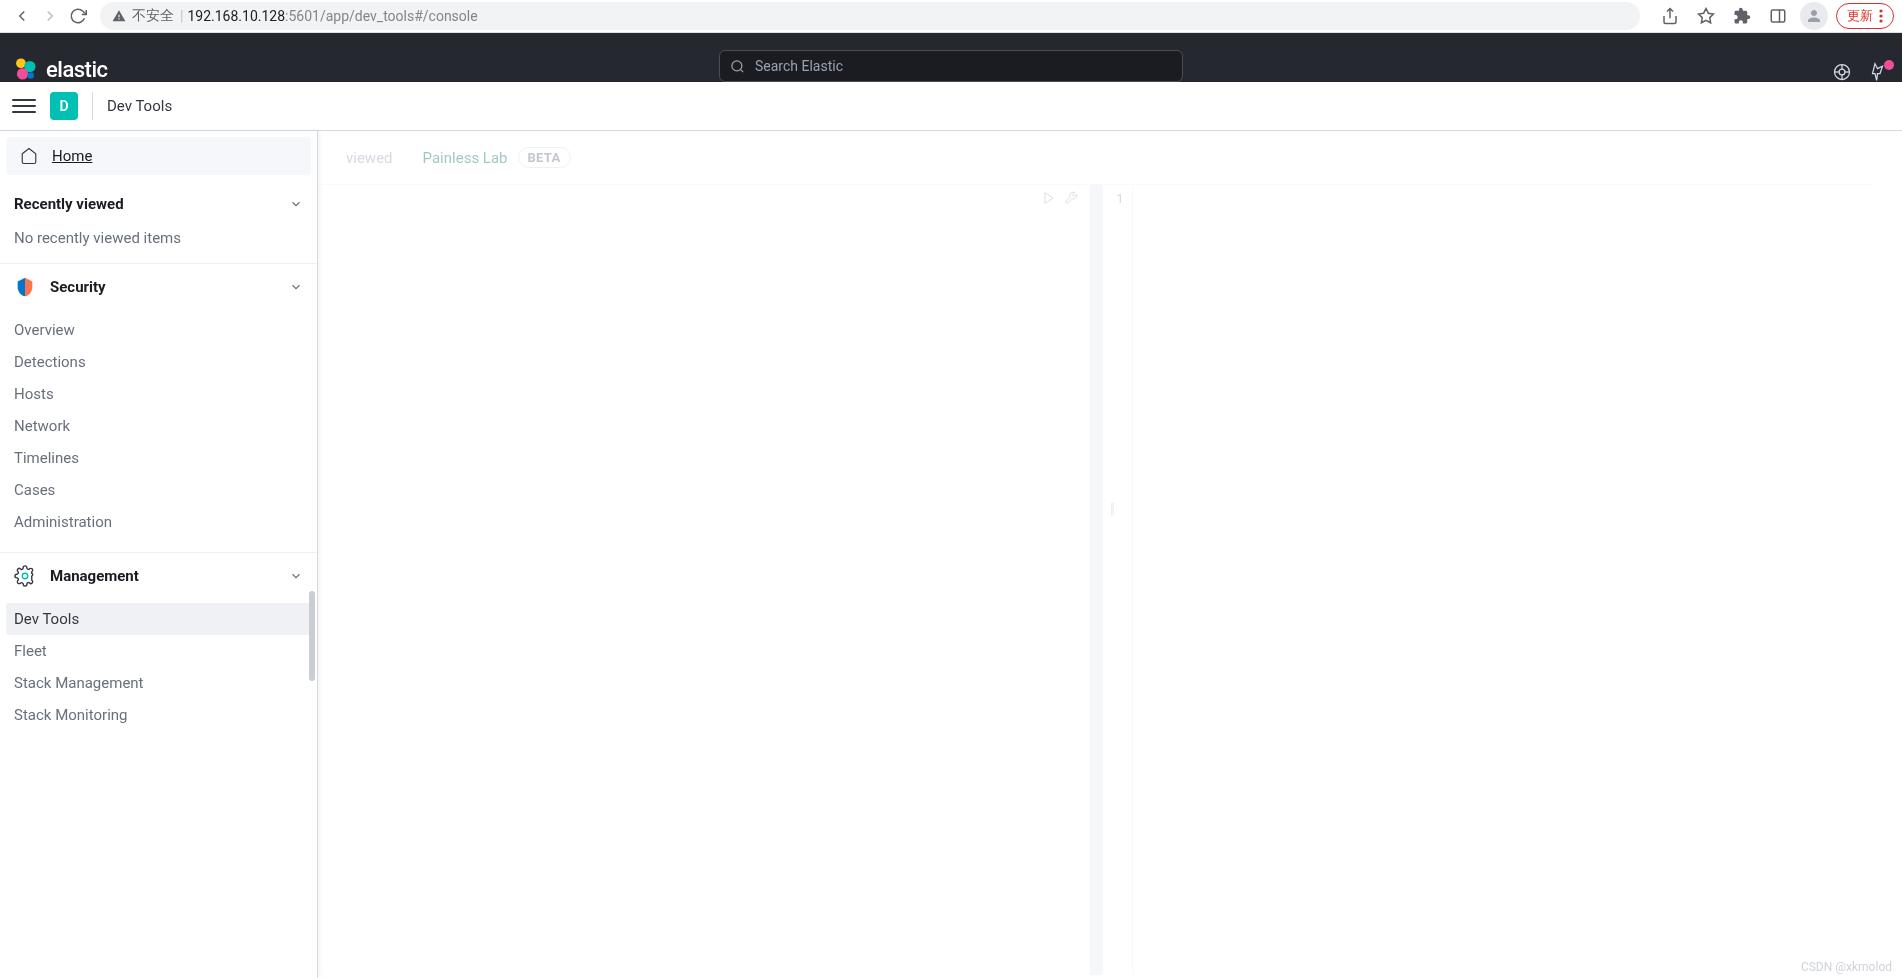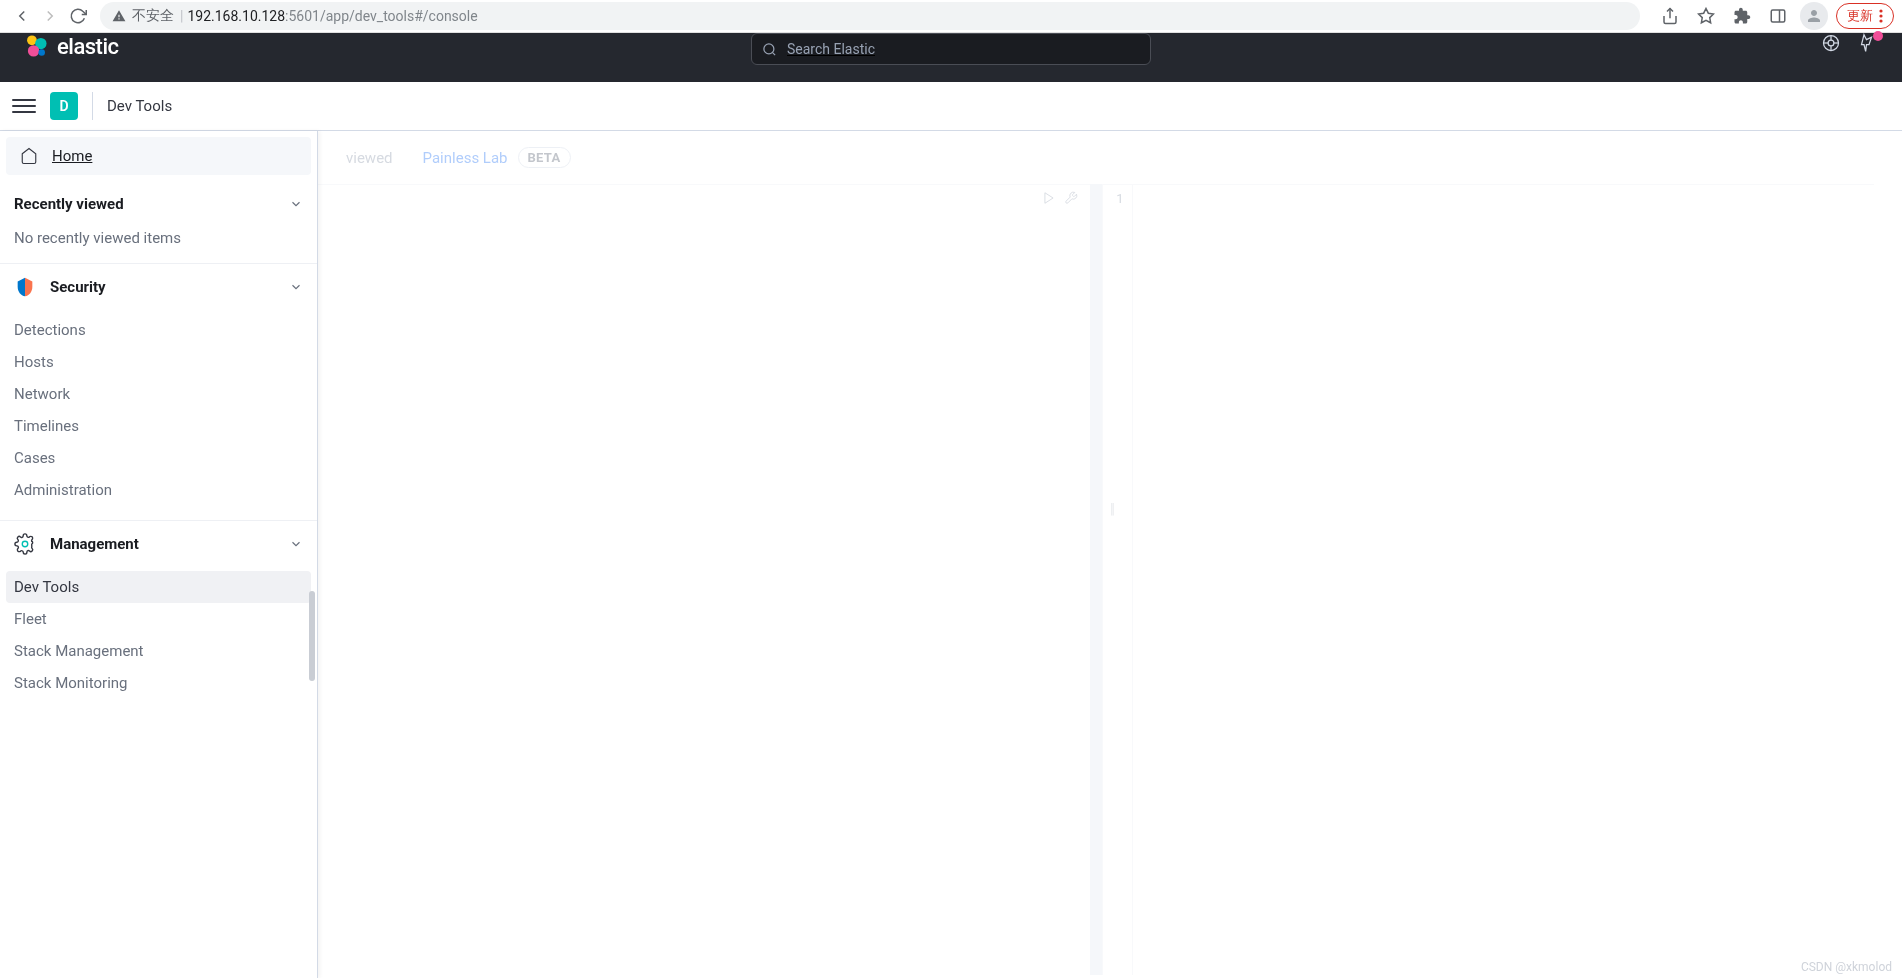--- a/index.html
+++ b/index.html
@@ -12,24 +12,24 @@
     .url-bar { flex: 1; height: 28px; background: #f1f3f4; border-radius: 14px; display: flex; align-items: center; padding: 0 12px; margin: 0 8px; color: #5f6368; font-size: 14px; }
     .url-warn { display: flex; align-items: center; gap: 6px; color: #5f6368; }
     .url-text { color: #202124; margin-left: 4px; }
     .url-text .dim { color: #80868b; }
     .browser-right { display: flex; align-items: center; gap: 8px; margin-left: 8px; }
     .browser-icon { width: 28px; height: 28px; display: flex; align-items: center; justify-content: center; color: #5f6368; cursor: pointer; border-radius: 50%; }
     .update-btn { border: 1px solid #d93025; color: #d93025; border-radius: 14px; padding: 3px 10px; font-size: 13px; display: flex; align-items: center; gap: 6px; cursor: pointer; }
     .person-icon { background: #e8eaed; border-radius: 50%; }
 
     
-    .elastic-header { height: 49px; background: #25282f; display: flex; align-items: flex-start; padding: 0 23px; position: relative; }
+    .elastic-header { height: 49px; background: #25282f; display: flex; align-items: flex-end; padding: 0 12px; position: relative; }
     .elastic-logo { display: flex; align-items: center; gap: 8px; cursor: pointer; }
     .elastic-logo-text { color: #fff; font-size: 22px; font-weight: 500; letter-spacing: -0.5px; }
-    .search-wrap { position: absolute; left: 50%; transform: translateX(-50%); width: 400px; text-decoration: underline; }
+    .search-wrap { position: absolute; left: 50%; transform: translateX(-50%); width: 464px; }
     .search-box { width: 100%; height: 32px; background: #1a1c21; border: 1px solid #4a4d55; border-radius: 6px; display: flex; align-items: center; padding: 0 10px; gap: 10px; cursor: text; }
     .search-box input { flex: 1; background: transparent; border: none; outline: none; color: #98a2b3; font-size: 14px; }
     .search-box input::placeholder { color: #98a2b3; }
     .header-right { margin-left: auto; display: flex; align-items: center; gap: 18px; position: relative; }
     .header-icon { color: #d3dae6; cursor: pointer; position: relative; }
     .pink-dot { position: absolute; top: -2px; right: -4px; width: 10px; height: 10px; background: #f04e98; border-radius: 50%; }
 
     
     .sub-header { height: 49px; background: #fff; border-bottom: 1px solid #d3dae6; display: flex; align-items: center; padding: 0 12px; gap: 14px; }
     .hamburger { width: 24px; height: 24px; display: flex; flex-direction: column; justify-content: center; gap: 4px; cursor: pointer; }
@@ -225,20 +225,21 @@
         <svg width="22" height="22" viewBox="0 0 24 24">
             <path fill="#0077cc" d="M12 2L4 6v6c0 5 3.4 9.7 8 10V2z"></path>
             <path fill="#fa744e" d="M12 2v20c4.6-.3 8-5 8-10V6l-8-4z"></path>
           </svg>
         <span class="nav-section-title">Security</span>
         <svg class="chev" width="14" height="14" viewBox="0 0 24 24" fill="none" stroke="#69707d" stroke-width="2">
             <polyline points="6 9 12 15 18 9"></polyline>
           </svg>
       </div>
       <div class="nav-section-items">
+        <div class="nav-item">Overview</div>
         <div class="nav-item">Detections</div>
         <div class="nav-item">Hosts</div>
         <div class="nav-item">Network</div>
         <div class="nav-item">Timelines</div>
         <div class="nav-item">Cases</div>
         <div class="nav-item">Administration</div>
       </div>
 
       <div class="nav-divider"></div>
 
@@ -260,21 +261,21 @@
       </div>
 
       <div class="scroll-ind"></div>
     </div>
   </div>
 
   <div class="content-area">
     <div class="tabs-row">
       <span class="tab-partial">viewed</span>
       <span style="display:flex;align-items:center;gap:10px">
-        <span style="color:#3b82f6">Painless Lab</span>
+        <span style="color:#0f766e">Painless Lab</span>
         <span class="beta-badge">BETA</span>
       </span>
     </div>
     <div class="editor-wrap">
       <div class="editor-left">
         <div class="editor-actions">
           <svg width="14" height="14" viewBox="0 0 24 24" fill="none" stroke="#98a2b3" stroke-width="1.5">
               <polygon points="5 3 19 12 5 21 5 3"></polygon>
             </svg>
           <svg width="14" height="14" viewBox="0 0 24 24" fill="none" stroke="#98a2b3" stroke-width="1.5">

